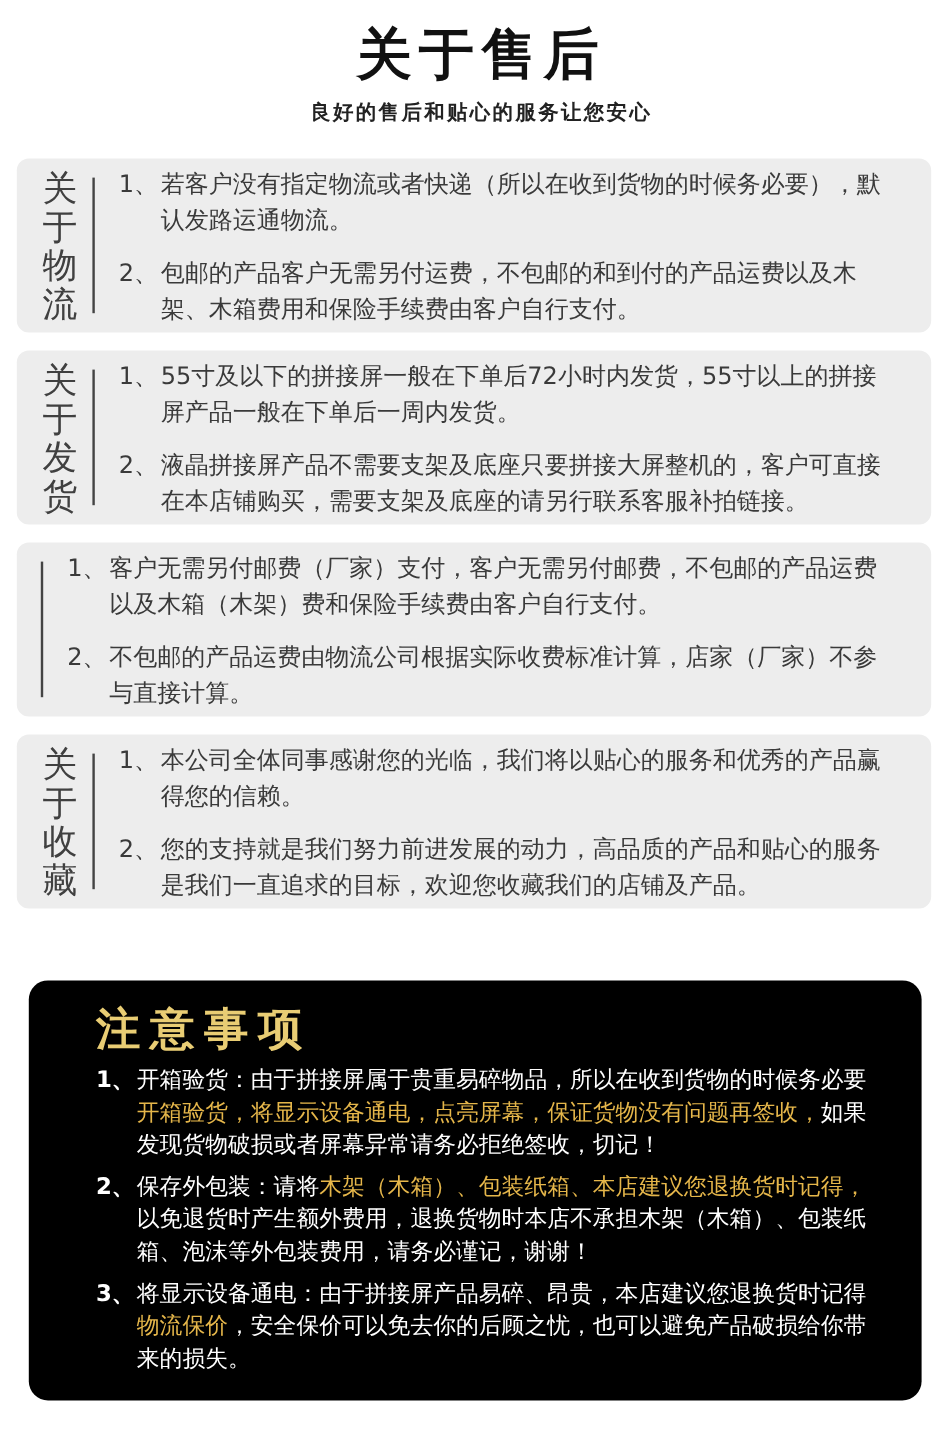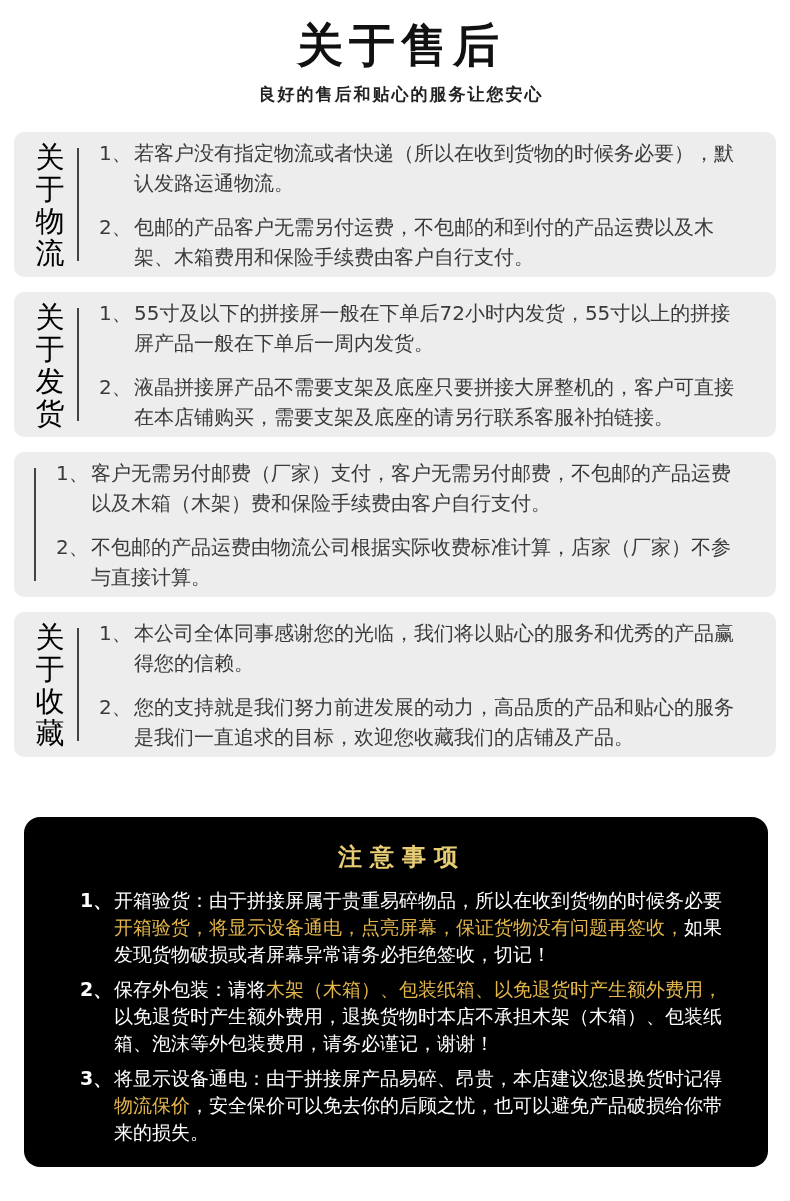--- a/index.html
+++ b/index.html
@@ -44,21 +44,21 @@
     background: var(--card-bg, #ededed);
     border-radius: 10px;
   }
   .card:first-of-type { margin-top: 27px; }
   .card-label {
     flex: none;
     width: 32px;
     font-family: "DejaVu Serif", "Liberation Serif", serif;
     font-size: 29px;
     line-height: 32px;
-    color: #000000;
+    color: #404040;
     text-align: center;
     word-break: break-all;
     margin-right: 11px;
   }
   .vdivider {
     flex: none;
     width: 2px;
     align-self: stretch;
     margin: 6px 0;
     background: var(--divider, #444);
@@ -86,25 +86,24 @@
   .notice {
     margin: 60px 22px 0 24px;
     height: 350px;
     background: var(--notice-bg, #000);
     border-radius: 16px;
     padding: 22px 44px 0 56px;
     color: var(--notice-text, #fff);
   }
   .notice h2 {
     font-family: "DejaVu Serif", "Liberation Serif", serif;
-    font-size: 24px;
+    font-size: 37px;
     line-height: 36px;
     font-weight: 700;
     letter-spacing: 8px;
-    text-align: center;
     color: var(--notice-title-gold, #e9cd74);
     margin-bottom: 12px;
   }
   .nitem { display: flex; margin-bottom: 8px; }
   .nitem .num {
     flex: none;
     width: 34px;
     font-size: 19px;
     line-height: 27px;
     font-weight: 700;
@@ -189,21 +188,21 @@
   </section>
 
   <section class="notice">
     <h2>注意事项</h2>
     <div class="nitem">
       <span class="num">1、</span>
       <span class="txt"><span>开箱验货：由于拼接屏属于贵重易碎物品，所以在收到货物的时候务必要</span><span class="gold">开箱验货，将显示设备通电，点亮屏幕，保证货物没有问题再签收，</span><span>如果发现货物破损或者屏幕异常请务必拒绝签收，切记！</span></span>
     </div>
     <div class="nitem">
       <span class="num">2、</span>
-      <span class="txt"><span>保存外包装：请将</span><span class="gold">木架（木箱）、包装纸箱、以免退货时产生额外费用，</span><span>以免退货时产生额外费用，退换货物时本店不承担木架（木箱）、包装纸箱、泡沫等外包装费用，请务必谨记，谢谢！</span></span>
+      <span class="txt"><span>保存外包装：请将</span><span class="gold">木架（木箱）、包装纸箱、本店建议您退换货时记得，</span><span>以免退货时产生额外费用，退换货物时本店不承担木架（木箱）、包装纸箱、泡沫等外包装费用，请务必谨记，谢谢！</span></span>
     </div>
     <div class="nitem">
       <span class="num">3、</span>
       <span class="txt"><span>将显示设备通电：由于拼接屏产品易碎、昂贵，本店建议您退换货时记得</span><span class="gold">物流保价</span><span>，安全保价可以免去你的后顾之忧，也可以避免产品破损给你带来的损失。</span></span>
     </div>
   </section>
 
 </div>
 
 </body></html>

